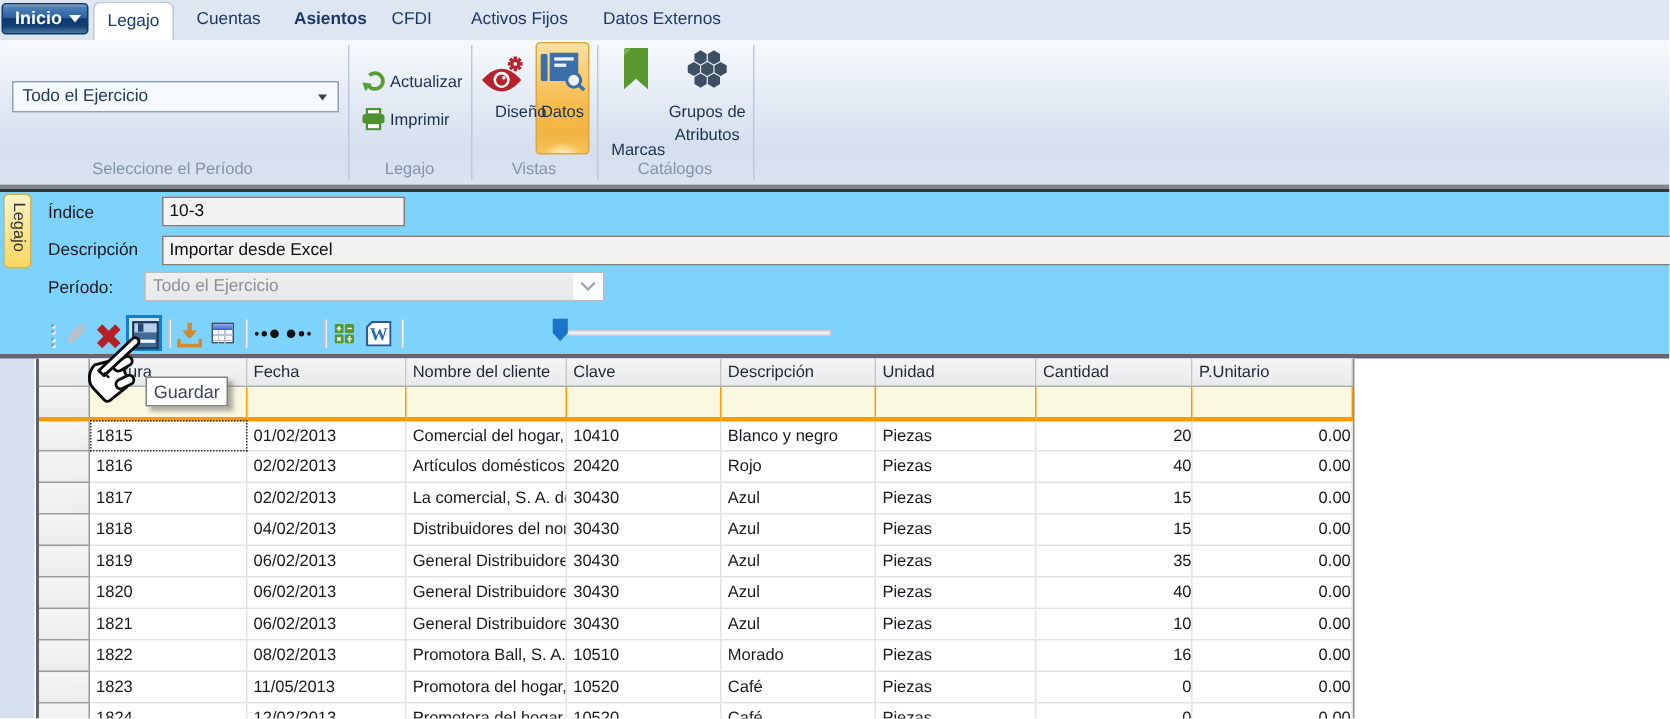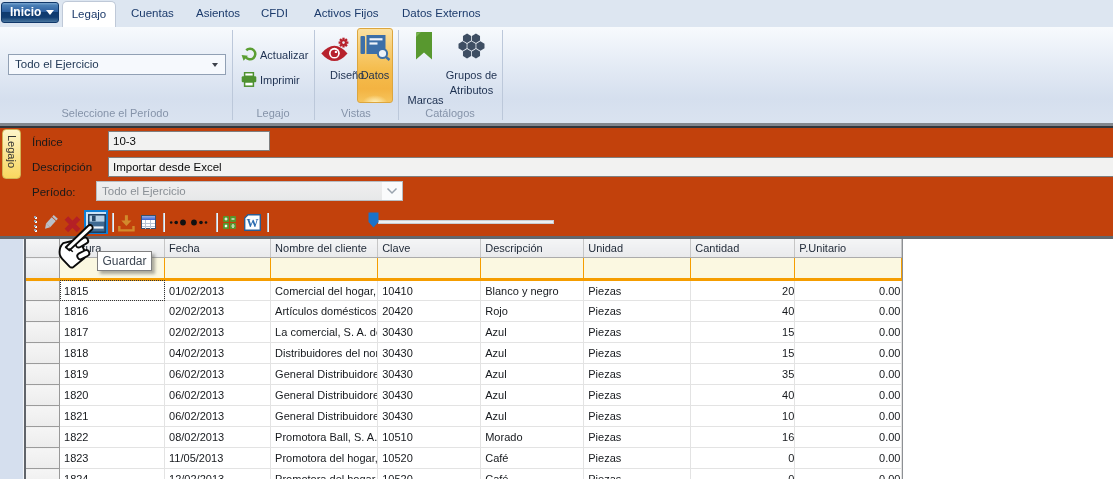--- a/index.html
+++ b/index.html
@@ -20,21 +20,21 @@
 .rlabel{top:80px;height:13px;line-height:13px;font-size:11px;color:#8593a9;text-align:center;width:120px;}
 #rcombo{left:8px;top:26.5px;width:218px;height:21.5px;background:#f6f9fd;border:1px solid #91a0b4;box-sizing:border-box;font-size:11.5px;color:#233a57;line-height:19.5px;padding-left:6px;}
 #rcombo .tri{position:absolute;right:7px;top:8.5px;width:0;height:0;border-left:3.5px solid transparent;border-right:3.5px solid transparent;border-top:4px solid #3c414b;}
 .rtext{font-size:11px;color:#1d3050;}
 #datosbtn{left:357px;top:1px;width:36px;height:75px;border:1px solid #dca63e;border-radius:3px;box-sizing:border-box;
   background:radial-gradient(ellipse 46% 13% at 50% 101%,#fff3c2 0%,rgba(255,243,194,0) 80%),linear-gradient(180deg,#fbe1a2 0%,#f8cf78 25%,#f5bd4e 55%,#f3b342 82%,#f6c45c 100%);}
 
 #div1{left:0;top:123px;width:1113px;height:2.5px;background:#82878e;}
 #div2{left:0;top:125.5px;width:1113px;height:2.5px;background:#31363c;}
 
-#panel{left:0;top:128px;width:1113px;height:108px;background:#c2410c;}
+#panel{left:0;top:128px;width:1113px;height:108px;background:#7dd3fc;}
 #leftstrip{left:0;top:236px;width:23px;height:243px;background:#d5dfee;}#whiteline{left:23px;top:238px;width:1.5px;height:241px;background:#f2f5f9;}
 #vtab{left:2px;top:129px;width:19px;height:50px;border:1px solid #d3b355;border-radius:4px;box-sizing:border-box;
   background:linear-gradient(180deg,#fdf4ca 0%,#fbe38d 55%,#f9d75f 100%);}
 #vtab span{position:absolute;left:3px;top:5px;font-size:11px;color:#333;writing-mode:vertical-rl;}
 .flabel{left:32px;font-size:11.5px;color:#1a1a1a;height:14px;line-height:14px;}
 .fbox{left:108px;background:#f2f2f1;border:1px solid #7f7f7f;box-sizing:border-box;font-size:11.5px;color:#0a0a0a;line-height:18px;padding-left:4px;}
 #combo2{left:96px;top:180px;width:307px;height:20px;border:1px solid #b6bcc2;box-sizing:border-box;
   background:linear-gradient(180deg,#efefef,#e7e8e9);font-size:11.5px;color:#8a9096;line-height:18px;padding-left:5px;}
 #combo2 .btn{position:absolute;right:0;top:0;width:20px;height:18px;background:#fafbfc;}
 #combo2 svg{position:absolute;right:4px;top:5px;}
@@ -51,21 +51,21 @@
 tr.flt td.rh{border-bottom:3px solid #f59d00 !important;}
 td.num{text-align:right;padding:0 4px 0 0;}
 </style>
 </head>
 <body>
 
 <div class="abs" id="tabbar"></div>
 <div class="abs" id="inicio">Inicio<span class="tri"></span></div>
 <div class="abs" id="tab-active">Legajo</div>
 <div class="abs tab" style="left:131px;width:44px;">Cuentas</div>
-<div class="abs tab" style="left:196px;width:45px;">Asientos</div>
+<div class="abs tab" style="left:196px;width:45px;font-weight:bold;">Asientos</div>
 <div class="abs tab" style="left:261px;width:32px;">CFDI</div>
 <div class="abs tab" style="left:314px;width:72px;">Activos Fijos</div>
 <div class="abs tab" style="left:402px;width:74px;">Datos Externos</div>
 
 <div class="abs" id="ribbon">
   <div class="abs rsep" style="left:232px;"></div>
   <div class="abs rsep" style="left:314px;"></div>
   <div class="abs rsep" style="left:398px;"></div>
   <div class="abs rsep" style="left:502px;"></div>
   <div class="abs rlabel" style="left:55px;">Seleccione el Período</div>

